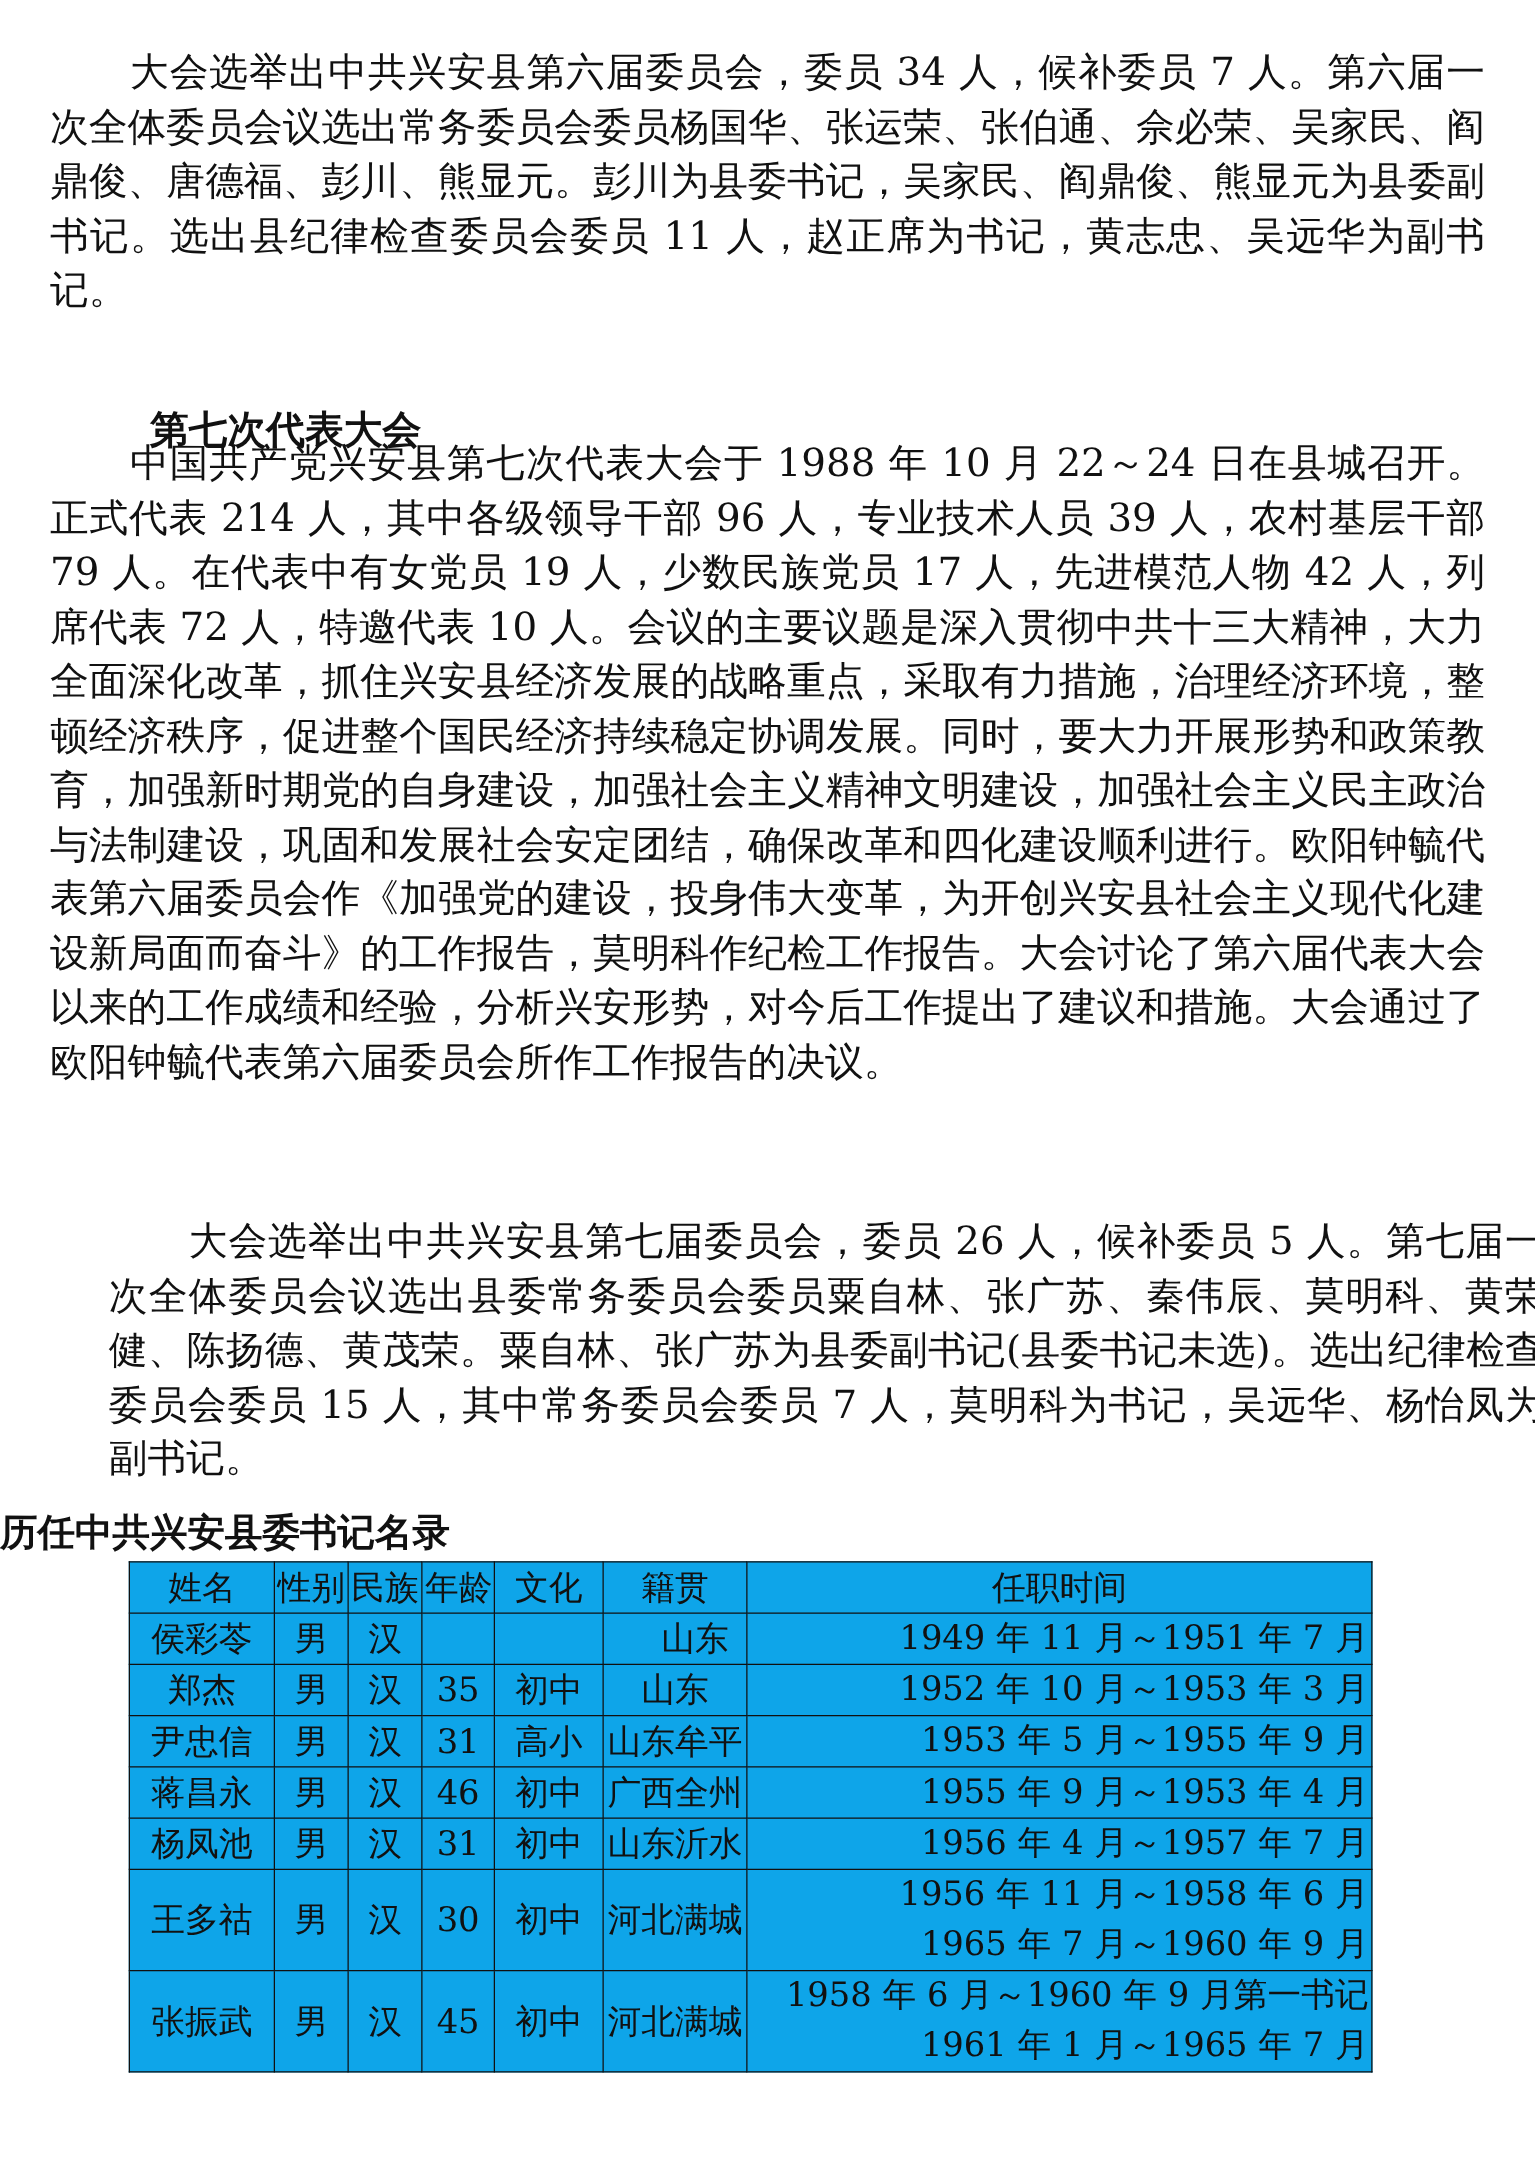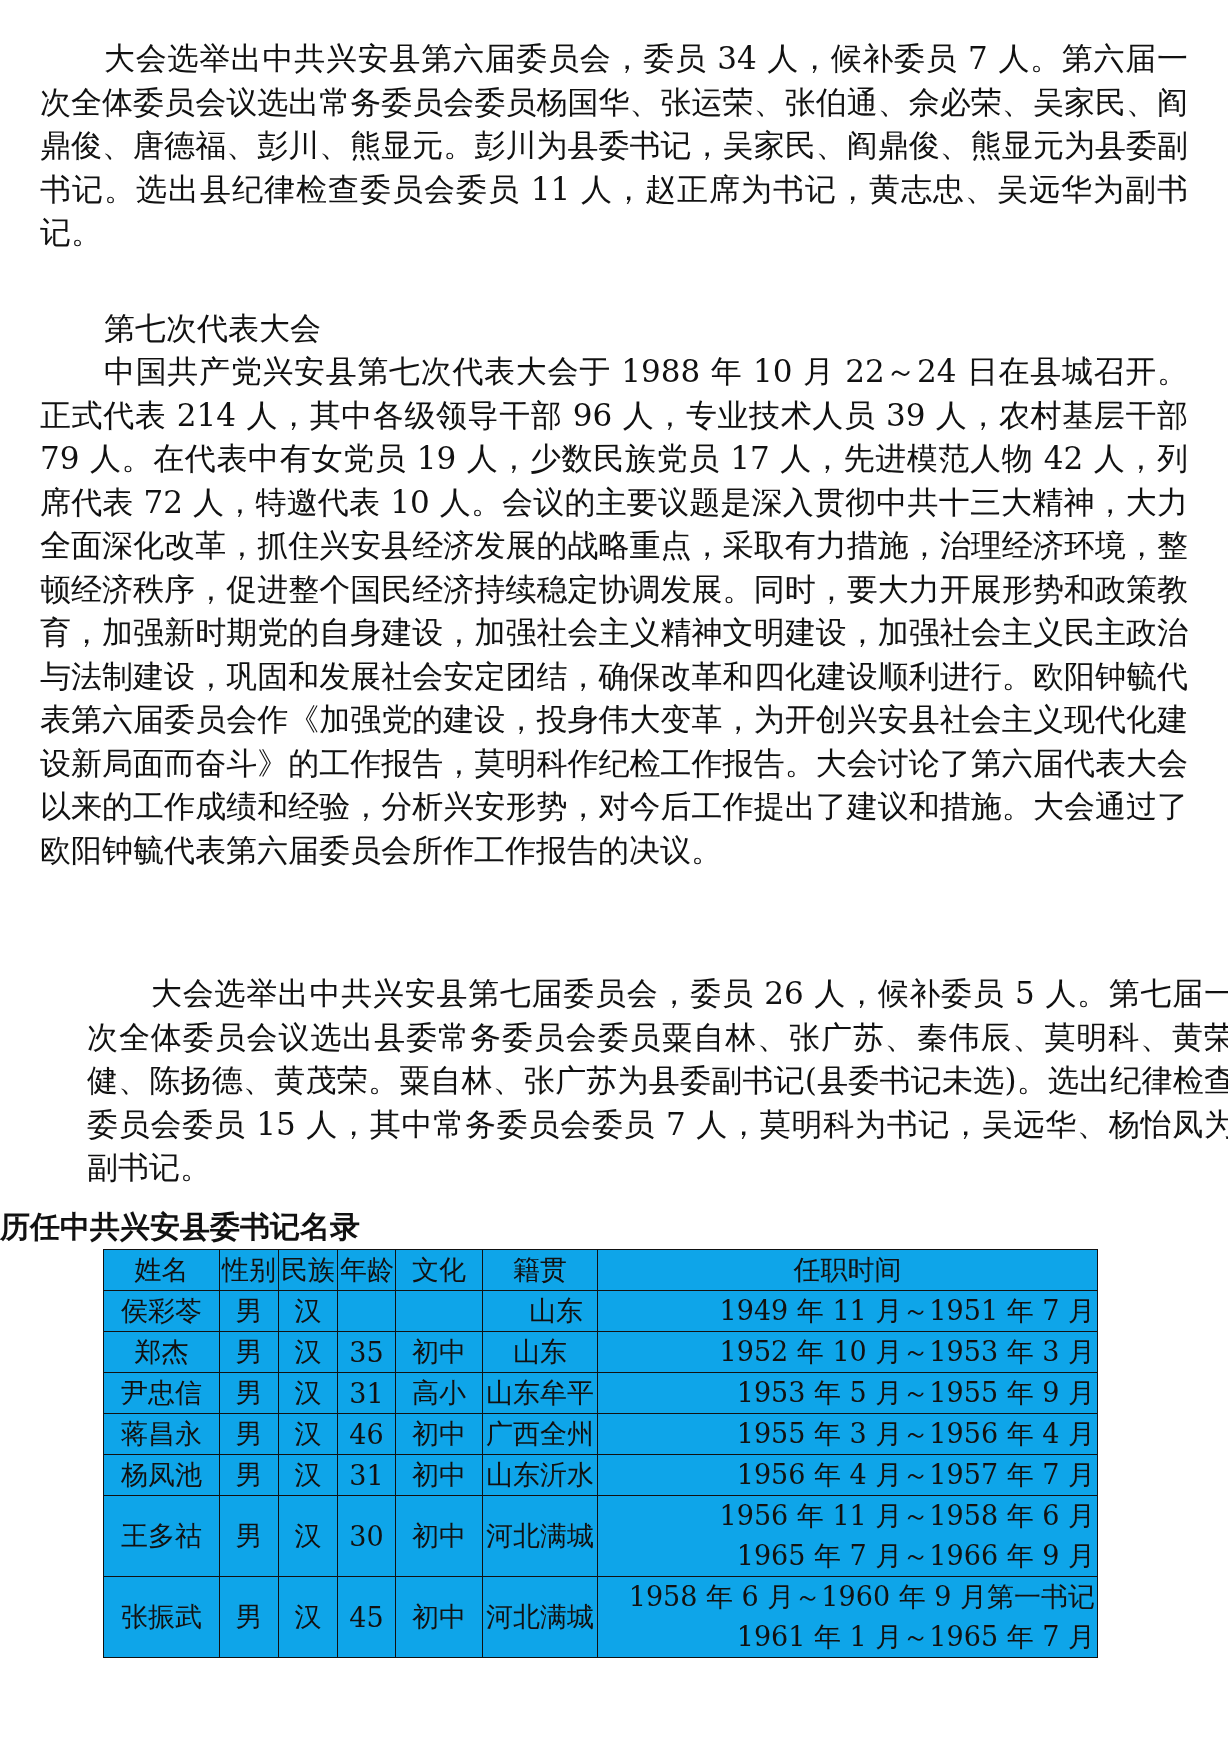--- a/index.html
+++ b/index.html
@@ -26,21 +26,21 @@
       line-height: 43.5px;
       margin: 0;
       text-align: justify;
       text-align-last: left;
       letter-spacing: 0px;
     }
     .indent { text-indent: 64px; }
     #p1 { position: absolute; top: 37px; left: 0; width: 1148px; }
     #h2 {
       position: absolute; top: 307px; left: 64px;
-      font-size: 31px; line-height: 43px; font-weight: normal; margin: 0;
+      font-size: 31px; line-height: 43px; font-weight: bold; margin: 16px;
     }
     #p2 { position: absolute; top: 350px; left: 0; width: 1148px; }
     #p3 { position: absolute; top: 972px; left: 0; width: 1148px; margin-left: 47px; }
 
     .table-title {
       position: absolute;
       top: 1207px;
       left: 0;
       width: 1228px;
       text-align: left;
@@ -146,21 +146,21 @@
         </td>
     </tr>
     <tr>
       <td>蒋昌永</td>
       <td>男</td>
       <td>汉</td>
       <td>46</td>
       <td>初中</td>
       <td>广西全州</td>
       <td class="tenure">
-          <span class="tenure-line">1955 年 3 月～1956 年 4 月</span>
+          <span class="tenure-line">1955 年 9 月～1953 年 4 月</span>
         </td>
     </tr>
     <tr>
       <td>杨凤池</td>
       <td>男</td>
       <td>汉</td>
       <td>31</td>
       <td>初中</td>
       <td>山东沂水</td>
       <td class="tenure">
@@ -169,21 +169,21 @@
     </tr>
     <tr class="two-line">
       <td>王多祜</td>
       <td>男</td>
       <td>汉</td>
       <td>30</td>
       <td>初中</td>
       <td>河北满城</td>
       <td class="tenure">
         <span class="tenure-line">1956 年 11 月～1958 年 6 月</span>
-        <span class="tenure-line">1965 年 7 月～1966 年 9 月</span>
+        <span class="tenure-line">1965 年 7 月～1960 年 9 月</span>
       </td>
     </tr>
     <tr class="two-line">
       <td>张振武</td>
       <td>男</td>
       <td>汉</td>
       <td>45</td>
       <td>初中</td>
       <td>河北满城</td>
       <td class="tenure">

